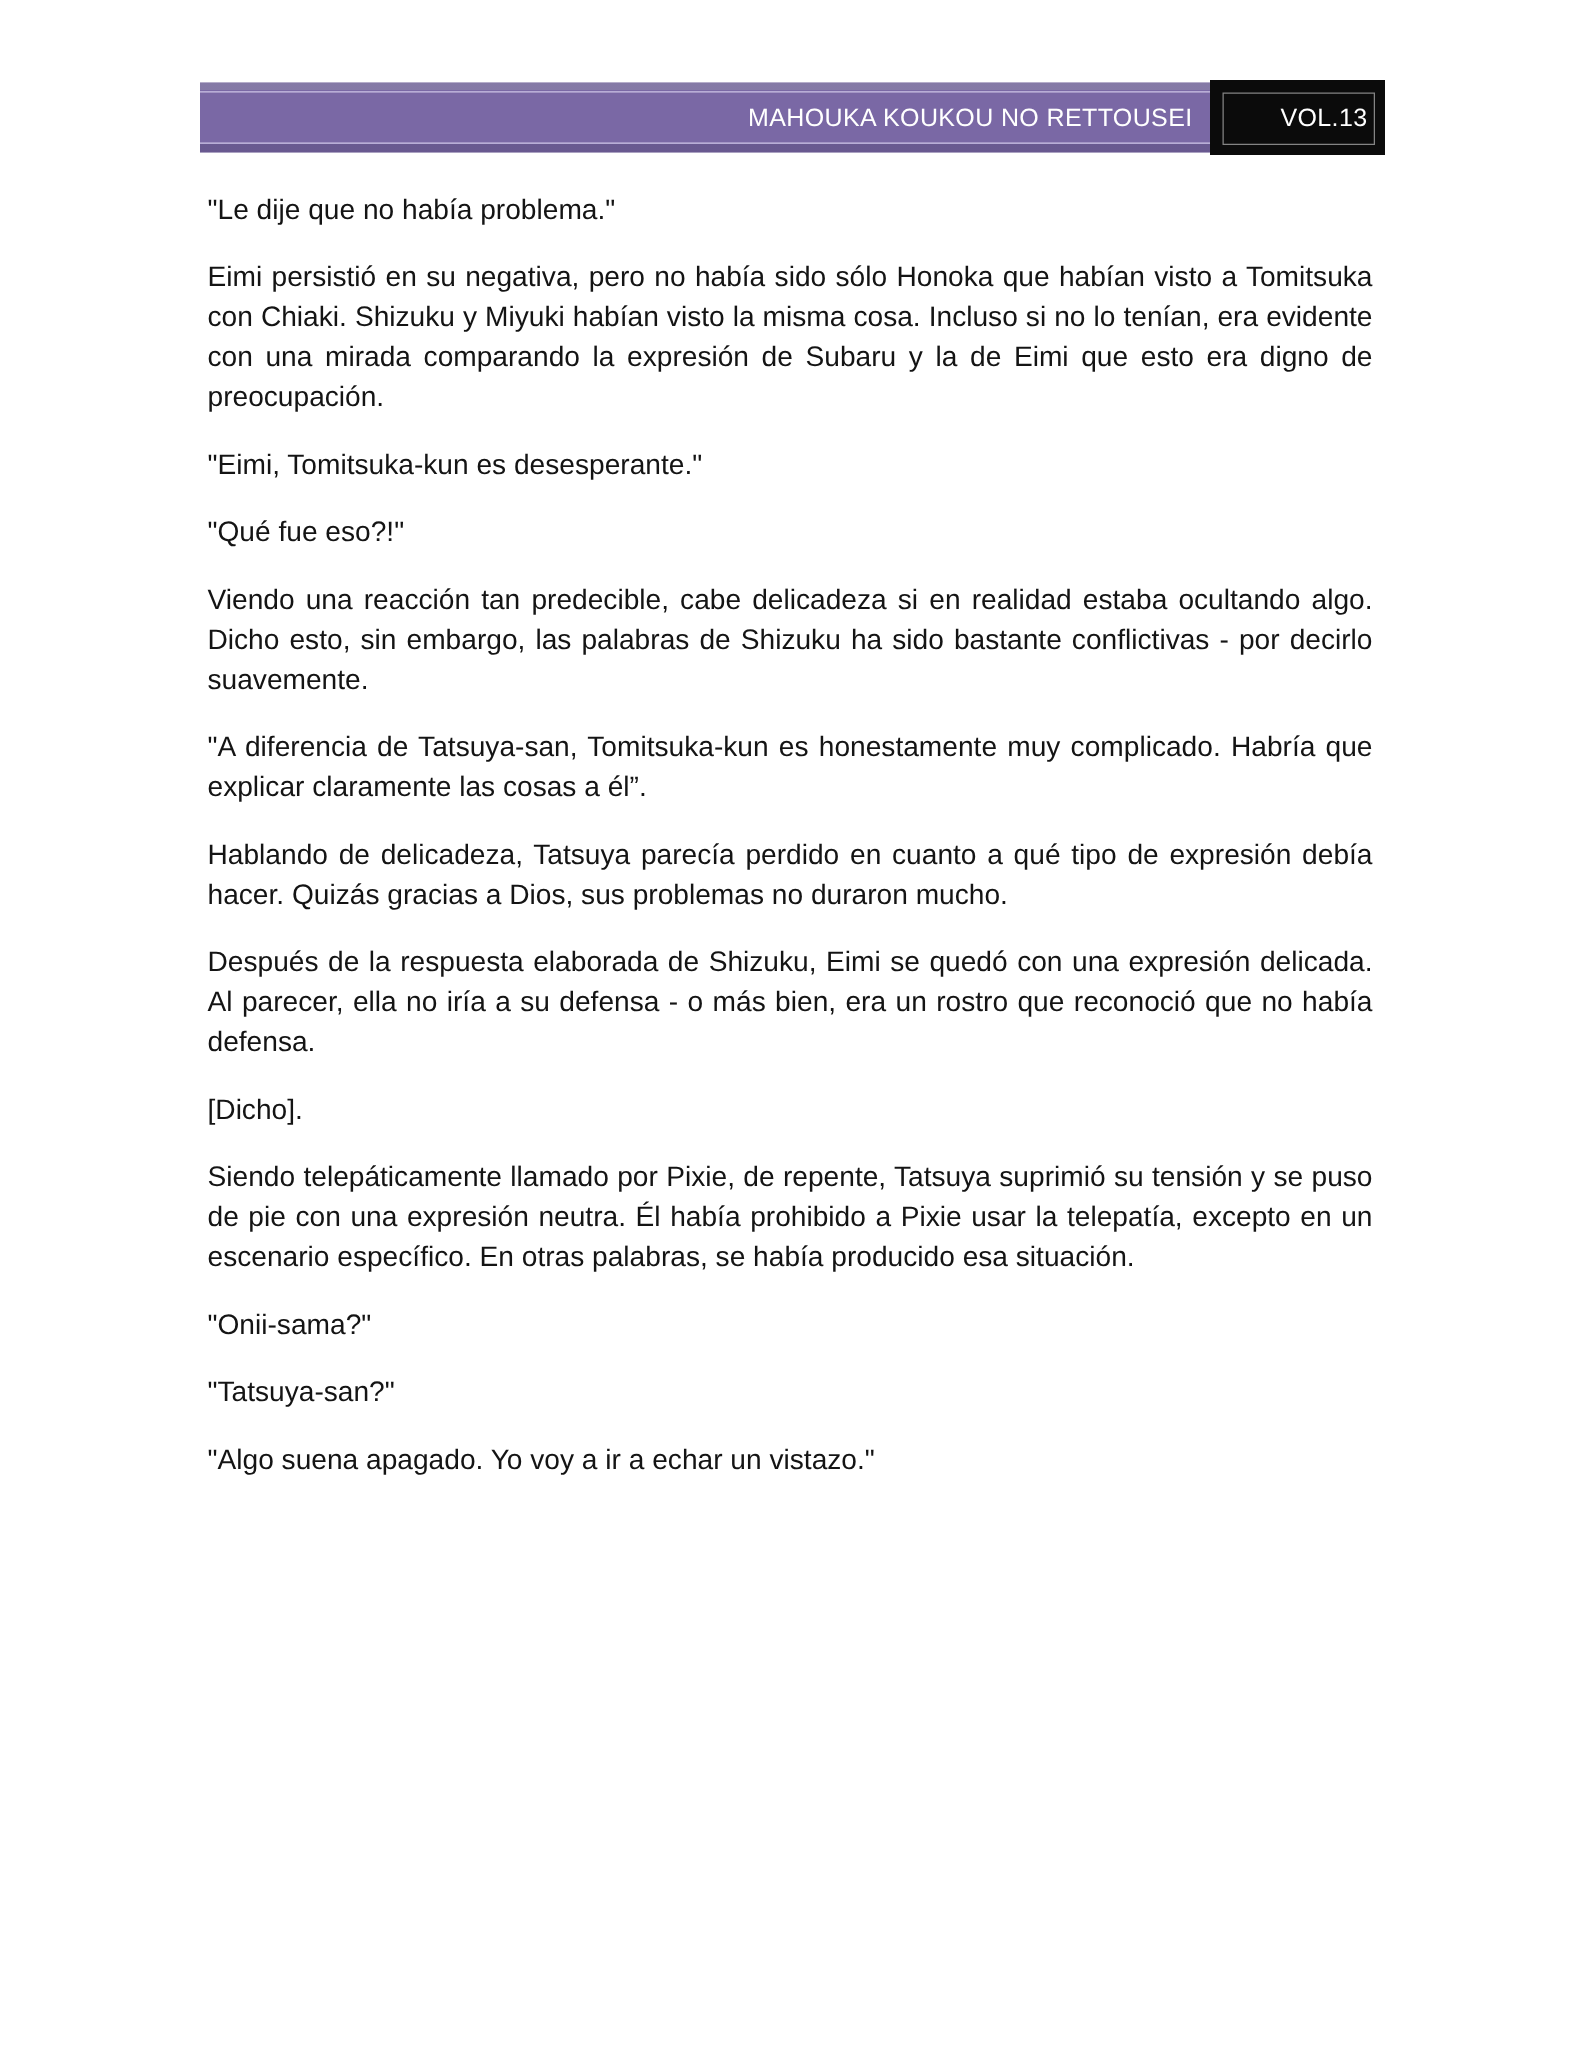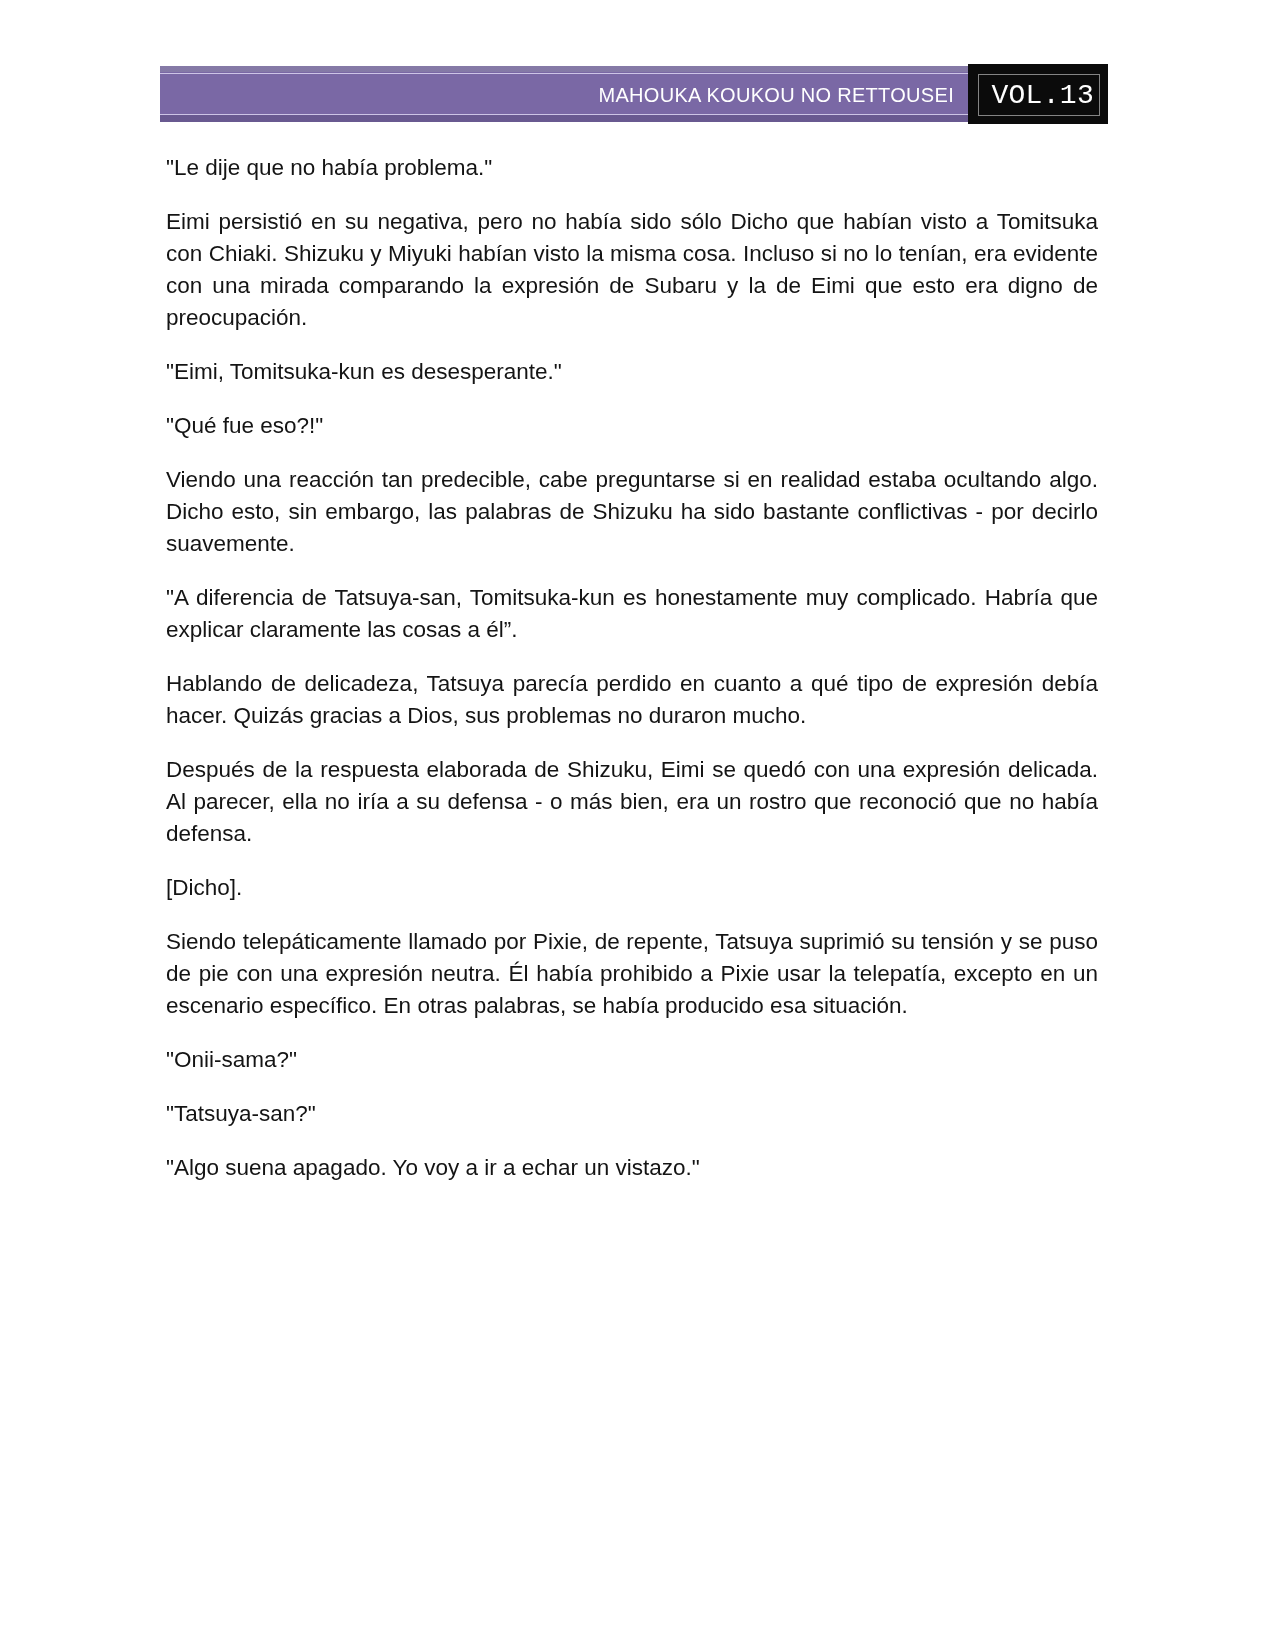--- a/index.html
+++ b/index.html
@@ -71,24 +71,23 @@
     background:var(--volume-bg);
   }
   .vol-inner{
     position:absolute; top:10px; bottom:8px; left:10px; right:8px;
     border:1px solid var(--volume-border);
     display:flex; align-items:center; justify-content:flex-end;
     padding-right:5px;
   }
   .vol-text{
     color:var(--header-text);
-    font-size:28px;
+    font-size:20px;
     letter-spacing:.3px;
     white-space:nowrap;
-    font-family:Liberation Mono, monospace;
   }
 
   
   .body-text{
     position:absolute;
     left:166px;
     top:152px;
     width:932px;
     color:var(--body-text);
   }
@@ -112,24 +111,24 @@
     </div>
     <div class="header-vol">
       <div class="vol-inner">
         <span class="vol-text">VOL.13</span>
       </div>
     </div>
   </div>
 
   <div class="body-text">
       <p class="para">"Le dije que no había problema."</p>
-      <p class="para">Eimi persistió en su negativa, pero no había sido sólo Dicho que habían visto a Tomitsuka con Chiaki. Shizuku y Miyuki habían visto la misma cosa. Incluso si no lo tenían, era evidente con una mirada comparando la expresión de Subaru y la de Eimi que esto era digno de preocupación.</p>
+      <p class="para">Eimi persistió en su negativa, pero no había sido sólo Honoka que habían visto a Tomitsuka con Chiaki. Shizuku y Miyuki habían visto la misma cosa. Incluso si no lo tenían, era evidente con una mirada comparando la expresión de Subaru y la de Eimi que esto era digno de preocupación.</p>
       <p class="para">"Eimi, Tomitsuka-kun es desesperante."</p>
       <p class="para">"Qué fue eso?!"</p>
-      <p class="para">Viendo una reacción tan predecible, cabe preguntarse si en realidad estaba ocultando algo. Dicho esto, sin embargo, las palabras de Shizuku ha sido bastante conflictivas - por decirlo suavemente.</p>
+      <p class="para">Viendo una reacción tan predecible, cabe delicadeza si en realidad estaba ocultando algo. Dicho esto, sin embargo, las palabras de Shizuku ha sido bastante conflictivas - por decirlo suavemente.</p>
       <p class="para">"A diferencia de Tatsuya-san, Tomitsuka-kun es honestamente muy complicado. Habría que explicar claramente las cosas a él”.</p>
       <p class="para">Hablando de delicadeza, Tatsuya parecía perdido en cuanto a qué tipo de expresión debía hacer. Quizás gracias a Dios, sus problemas no duraron mucho.</p>
       <p class="para">Después de la respuesta elaborada de Shizuku, Eimi se quedó con una expresión delicada. Al parecer, ella no iría a su defensa - o más bien, era un rostro que reconoció que no había defensa.</p>
       <p class="para">[Dicho].</p>
       <p class="para">Siendo telepáticamente llamado por Pixie, de repente, Tatsuya suprimió su tensión y se puso de pie con una expresión neutra. Él había prohibido a Pixie usar la telepatía, excepto en un escenario específico. En otras palabras, se había producido esa situación.</p>
       <p class="para">"Onii-sama?"</p>
       <p class="para">"Tatsuya-san?"</p>
       <p class="para">"Algo suena apagado. Yo voy a ir a echar un vistazo."</p>
     </div>
 

